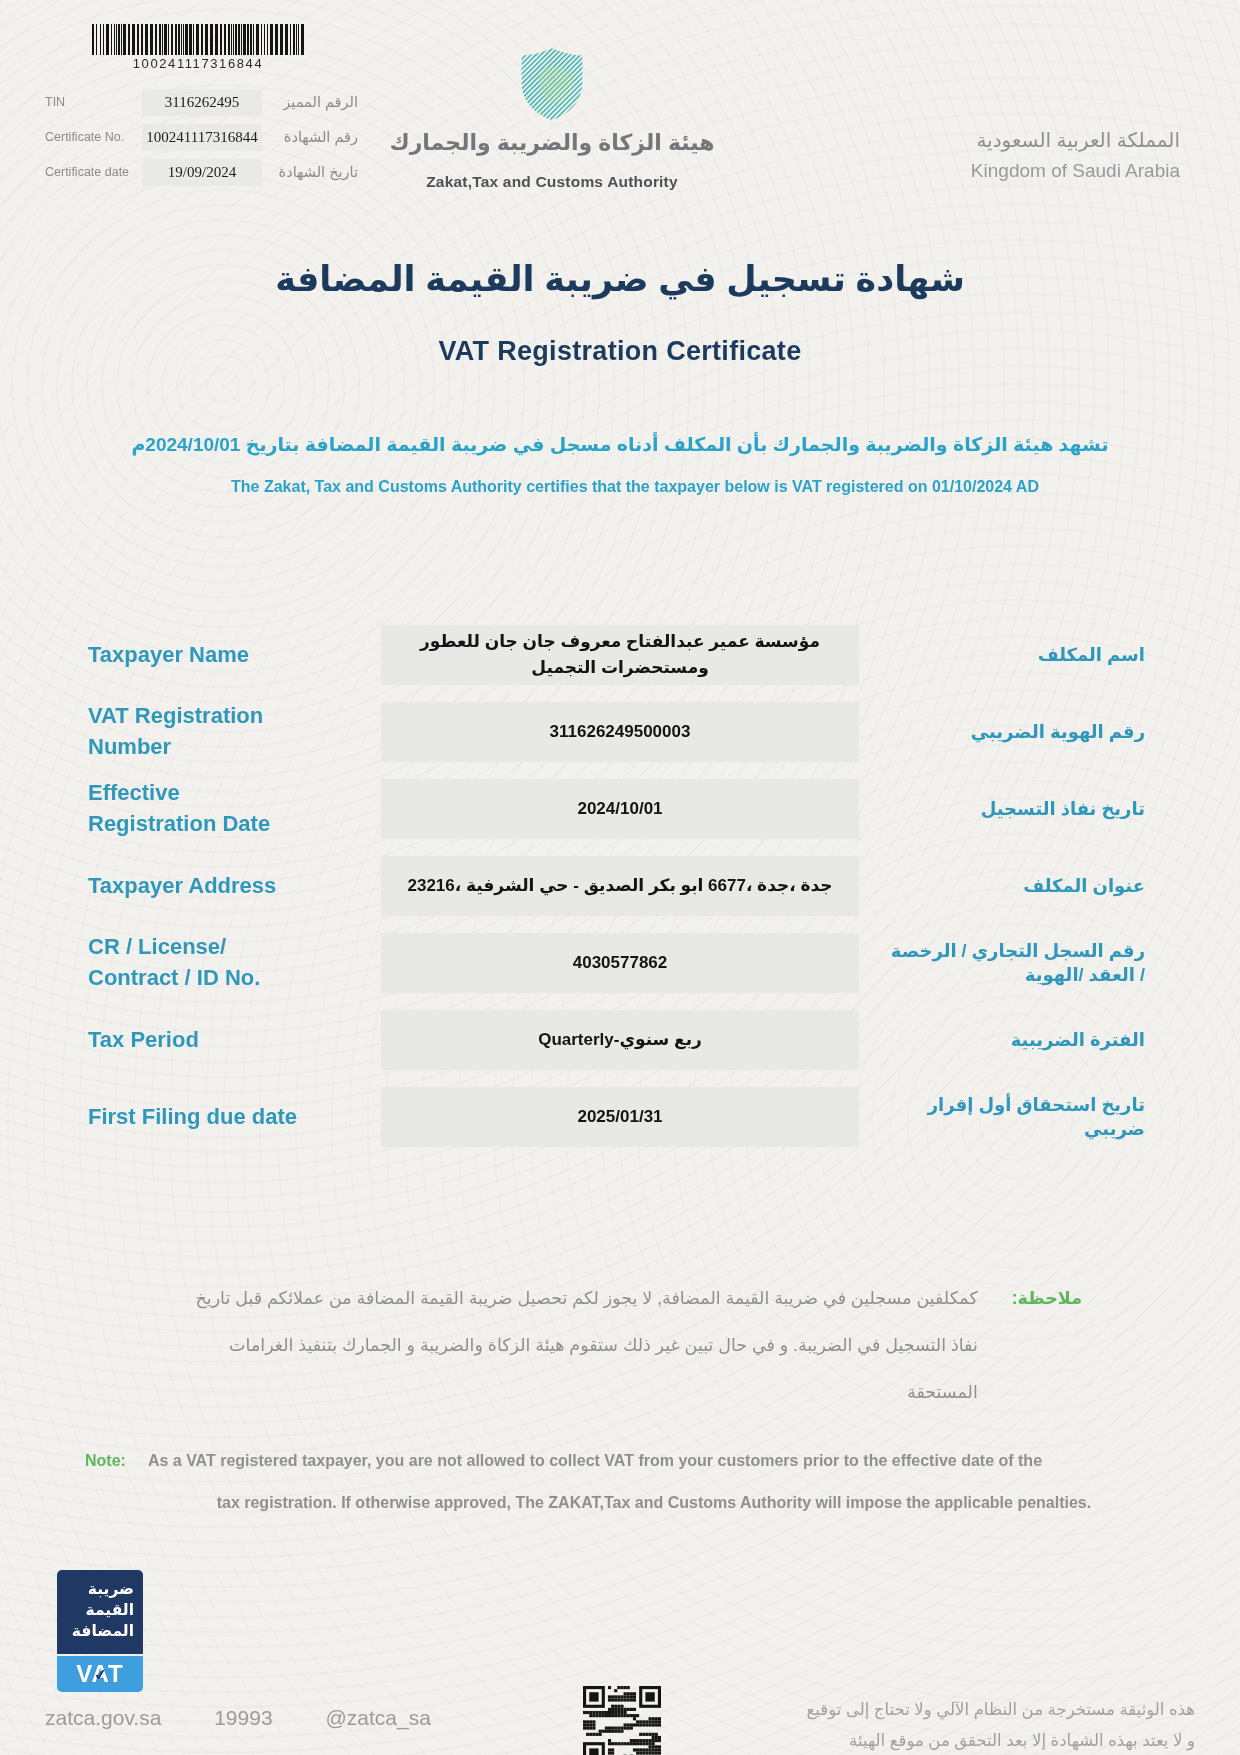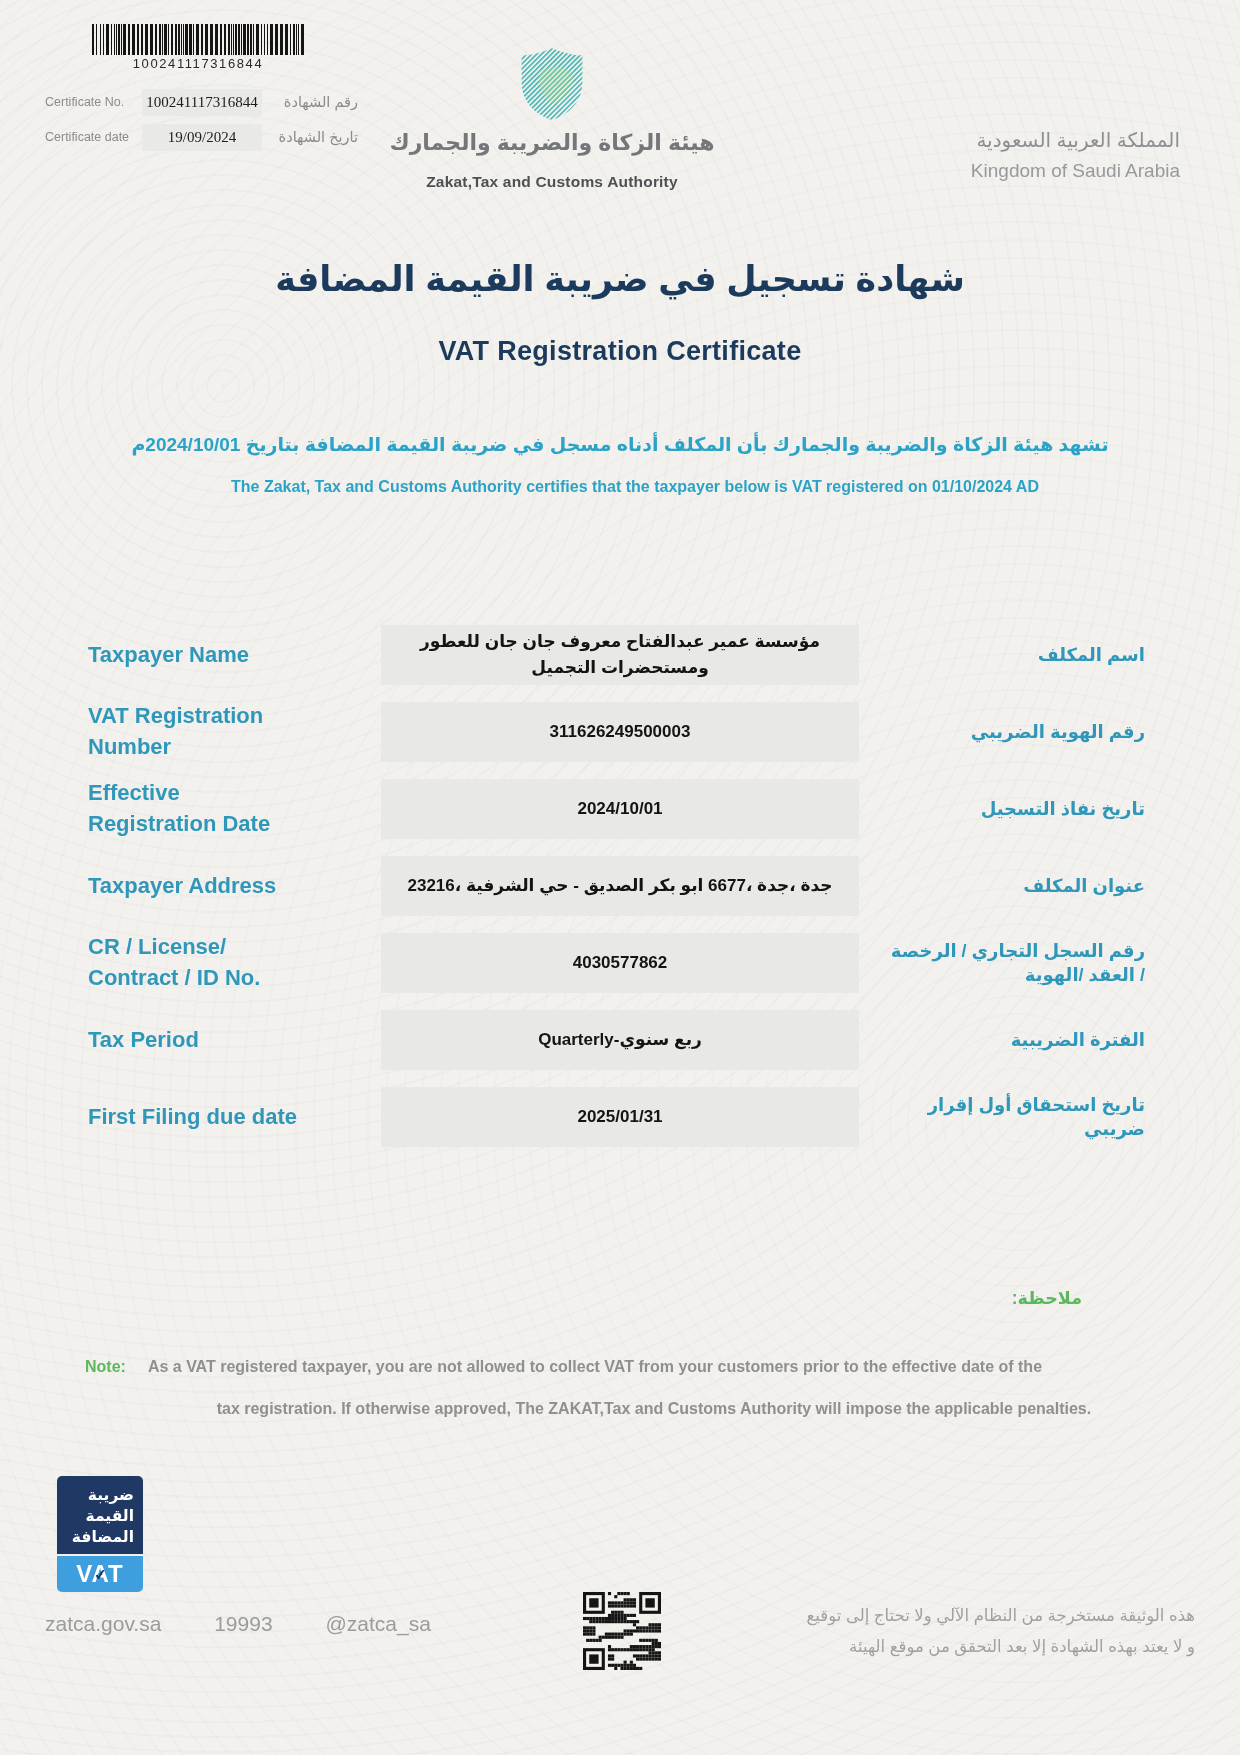--- a/index.html
+++ b/index.html
@@ -52,21 +52,21 @@
   .note-ar .n-label{color:#5db75d;font-weight:700;margin-left:34px;white-space:nowrap;}
   .note-ar .n-text{flex:1;text-align:right;}
   .note-en{margin:24px 80px 0 85px;display:flex;align-items:flex-start;
     font-size:16px;font-weight:700;line-height:42px;color:#8f908d;}
   .note-en .n-label{color:#5db75d;margin-right:22px;white-space:nowrap;text-align:center;}
   .note-en .n-lines{flex:1;}
   .note-en .n-line2{text-align:center;}
   
   .footer{position:relative;height:261px;}
   .vat-logo{position:absolute;left:57px;top:46px;width:86px;}
-  .vat-top{background:#203864;border-radius:5px 5px 0 0;padding:8px 9px 7px 9px;direction:rtl;text-align:right;}
+  .vat-top{background:#203864;border-radius:5px 5px 0 0;padding:8px 9px 13px 9px;direction:rtl;text-align:right;}
   .vat-top div{color:#fff;font-size:15.5px;font-weight:700;line-height:21px;}
   .vat-strip{position:relative;background:#3f9ede;border-radius:0 0 5px 5px;margin-top:2px;height:36px;
     display:flex;align-items:center;justify-content:center;}
   .vat-strip .vat-word{color:#fff;font-size:24px;font-weight:800;letter-spacing:1px;}
   .vat-strip .vat-check{position:absolute;left:50%;top:52%;transform:translate(-46%,-50%) rotate(-8deg);
     color:#203864;font-size:15px;font-weight:900;}
   .footer-links{position:absolute;left:45px;top:182px;font-size:21px;color:#9b9b99;}
   .footer-links span{margin-right:47px;}
   .footer-links span:last-child{margin-right:0;}
   .qr{position:absolute;left:583px;top:162px;width:78px;height:78px;}
@@ -140,20 +140,27 @@
           <i style="width:1px;margin-right:2px"></i>
           <i style="width:2px;margin-right:1px"></i>
           <i style="width:1px;margin-right:1px"></i>
           <i style="width:1px;margin-right:2px"></i>
           <i style="width:3px"></i>
         </div>
       <div class="barcode-num">100241117316844</div>
     </div>
 
     <div class="hdr-rows">
+      <div class="hdr-row">
+        <div class="h-label-en">TIN</div>
+        <div class="h-value-box">
+          <span class="h-value">3116262495</span>
+        </div>
+        <div class="h-label-ar">الرقم المميز</div>
+      </div>
 
       <div class="hdr-row">
         <div class="h-label-en">Certificate No.</div>
         <div class="h-value-box">
           <span class="h-value">100241117316844</span>
         </div>
         <div class="h-label-ar">رقم الشهادة</div>
       </div>
 
       <div class="hdr-row">
@@ -251,20 +258,21 @@
       <div class="f-label-en">First Filing due date</div>
       <div class="f-value-box">
         <span class="f-value">2025/01/31</span>
       </div>
       <div class="f-label-ar">تاريخ استحقاق أول إقرار ضريبي</div>
     </div>
   </div>
 
   <div class="note-ar">
     <span class="n-label">ملاحظة:</span>
+    <span class="n-text">كمكلفين مسجلين في ضريبة القيمة المضافة, لا يجوز لكم تحصيل ضريبة القيمة المضافة من عملائكم قبل تاريخ نفاذ التسجيل في الضريبة. و في حال تبين غير ذلك ستقوم هيئة الزكاة والضريبة و الجمارك بتنفيذ الغرامات المستحقة</span>
   </div>
 
   <div class="note-en">
     <span class="n-label">Note:</span>
     <span class="n-lines">
       <span class="n-line1" style="display:block">As a VAT registered taxpayer, you are not allowed to collect VAT from your customers prior to the effective date of the</span>
       <span class="n-line2" style="display:block">tax registration. If otherwise approved, The ZAKAT,Tax and Customs Authority will impose the applicable penalties.</span>
     </span>
   </div>
 

